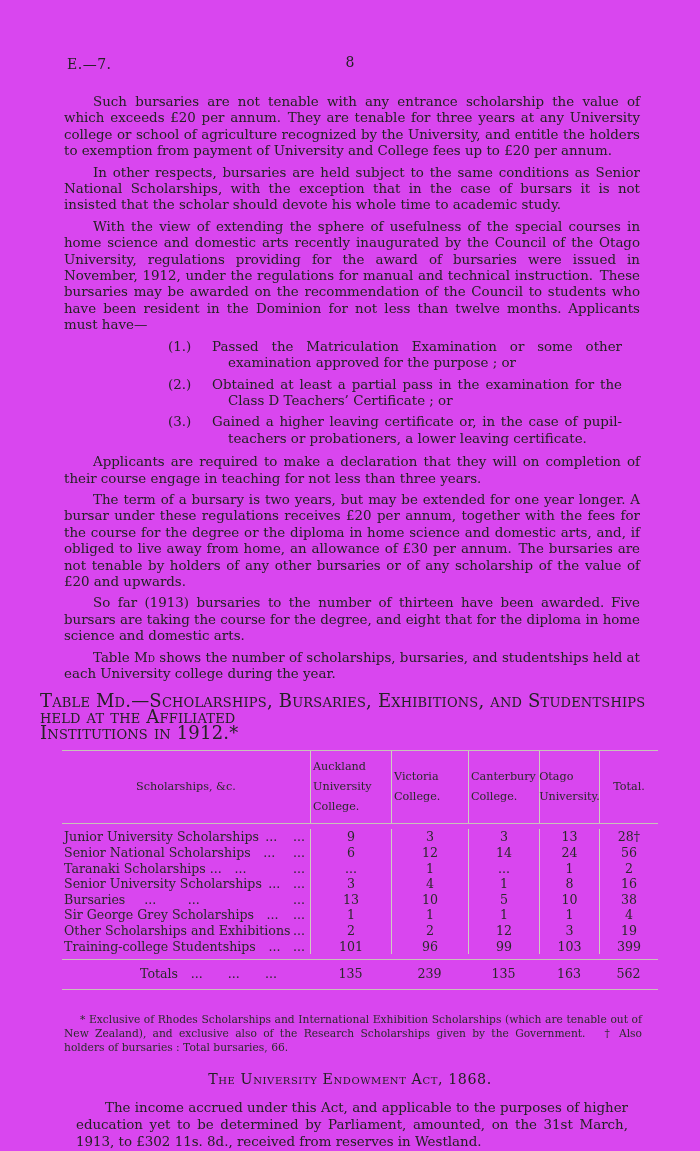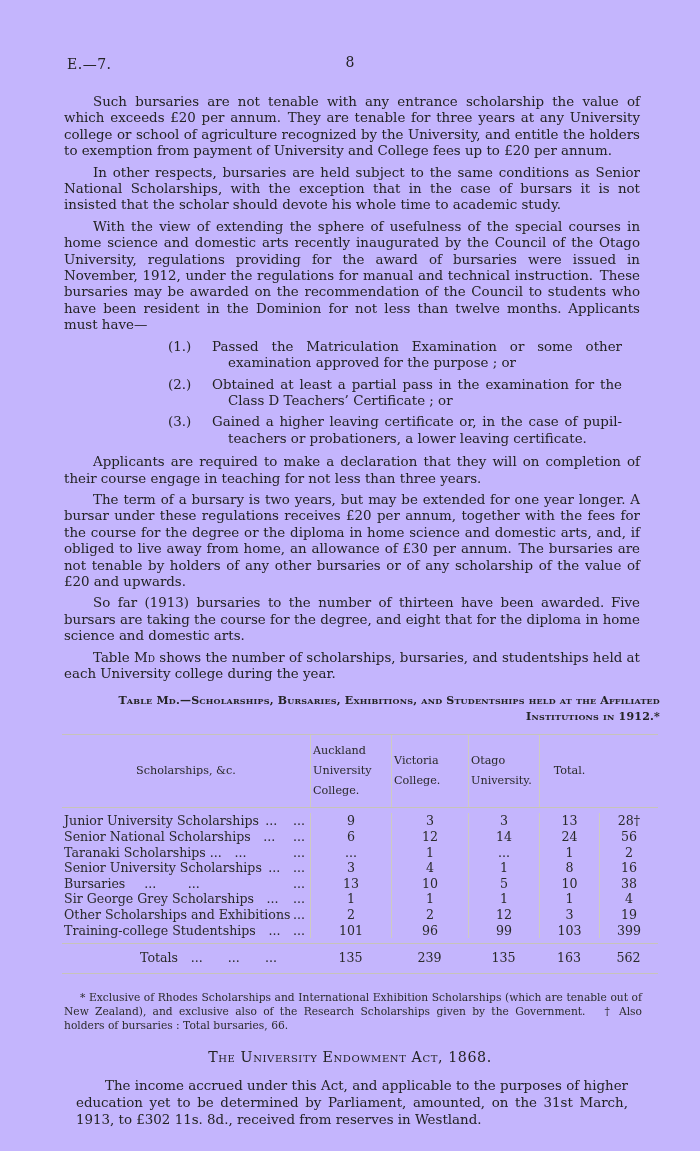--- a/index.html
+++ b/index.html
@@ -1,21 +1,21 @@
 <!DOCTYPE html>
 <html><head>
 <meta charset="utf-8">
 <style>
   html, body { margin: 0; padding: 0; background: #e8e6e0; }
   .page {
     position: relative;
     width: 700px;
     height: 1151px;
     margin: 0 auto;
-    background: #c4b5fd;
+    background: #d946ef;
     color: #232323;
     font-family: "DejaVu Serif", "Liberation Serif", serif;
     overflow: hidden;
     box-sizing: border-box;
   }
   
   .pg-header { position: relative; height: 20px; margin-top: 56px; font-size: 14px; }
   .doc-ref { position: absolute; left: 67px; top: 0; letter-spacing: 0.5px; }
   .page-num { position: absolute; left: 0; width: 100%; top: -2px; text-align: center; }
 
@@ -24,35 +24,35 @@
   .body-text p { margin: 0 0 5px 0; text-indent: 29px; }
   .smallcaps { font-variant: small-caps; }
 
   
   .num-list { margin: 3px 0 7px 104px; }
   .num-item { display: flex; margin-bottom: 5px; }
   .num-marker { flex: 0 0 44px; }
   .num-text { flex: 1 1 auto; padding-left: 16px; text-indent: -16px; text-align: justify; padding-right: 18px; }
 
   
-  .tbl-caption { margin: 11px 40px 0 40px; text-align: right; font-size: 11px; line-height: 16px; font-variant: small-caps; letter-spacing: 0.2px; font-weight: bold; }
+  .tbl-caption { margin: 11px 40px 0 40px; text-align: left; font-size: 18px; line-height: 16px; font-variant: small-caps; letter-spacing: 0.2px; }
   .tbl { margin: 9px 0 0 62px; width: 596px; font-size: 12.6px; color: #2a2a2a; }
   .tbl-grid { display: grid; grid-template-columns: 248px 81px 77px 71px 60px 59px; }
   .tbl-head { border-top: 1px solid #c7c3b9; border-bottom: 1px solid #c7c3b9; }
   .th-cell { display: flex; align-items: center; justify-content: center; text-align: left; font-size: 11.2px; line-height: 20px; padding: 6px 2px; min-height: 44px; box-sizing: border-box; }
   .v-rule { border-left: 1px solid #cfcbc1; }
   .tbl-body { padding-top: 5px; }
   .t-row { line-height: 15.6px; }
   .t-label { display: flex; justify-content: space-between; padding-left: 2px; padding-right: 5px; white-space: nowrap; overflow: hidden; }
   .t-num { text-align: center; }
   .totals-row { margin-top: 5px; border-top: 1px solid #c7c3b9; border-bottom: 1px solid #c7c3b9; padding: 6px 0 7px 0; }
   .totals-label { padding-left: 78px; white-space: nowrap; }
 
   
-  .footnote { margin: 17px 58px 0 64px; font-size: 10.7px; line-height: 14.2px; text-align: justify; text-indent: 16px; color: #2c2c2c; }
+  .footnote { margin: 23px 58px 0 64px; font-size: 10.7px; line-height: 14.2px; text-align: justify; text-indent: 16px; color: #2c2c2c; }
 
   
   .section-heading { margin: 16px 0 0 0; text-align: center; font-size: 14.2px; font-variant: small-caps; letter-spacing: 0.6px; }
   .section-body { margin: 8px 60px 0 64px; font-size: 13.4px; line-height: 17px; text-align: justify; }
   .section-body p { margin: 12px; text-indent: 29px; }
 </style>
 </head>
 <body>
 
 <div class="page">
@@ -92,20 +92,21 @@
     <div>Table Md.—Scholarships, Bursaries, Exhibitions, and Studentships held at the Affiliated</div>
     <div>Institutions in 1912.*</div>
   </div>
 
   <div class="tbl">
 
     <div class="tbl-grid tbl-head">
       <div class="th-cell">Scholarships, &amp;c.</div>
       <div class="th-cell v-rule">Auckland University College.</div>
       <div class="th-cell v-rule">Victoria College.</div>
+      <div class="th-cell v-rule">Canterbury College.</div>
       <div class="th-cell v-rule">Otago University.</div>
       <div class="th-cell v-rule">Total.</div>
     </div>
 
     <div class="tbl-body">
 
       <div class="tbl-grid t-row">
         <div class="t-label">
             <span>Junior University Scholarships ...</span>
             <span>...</span>

